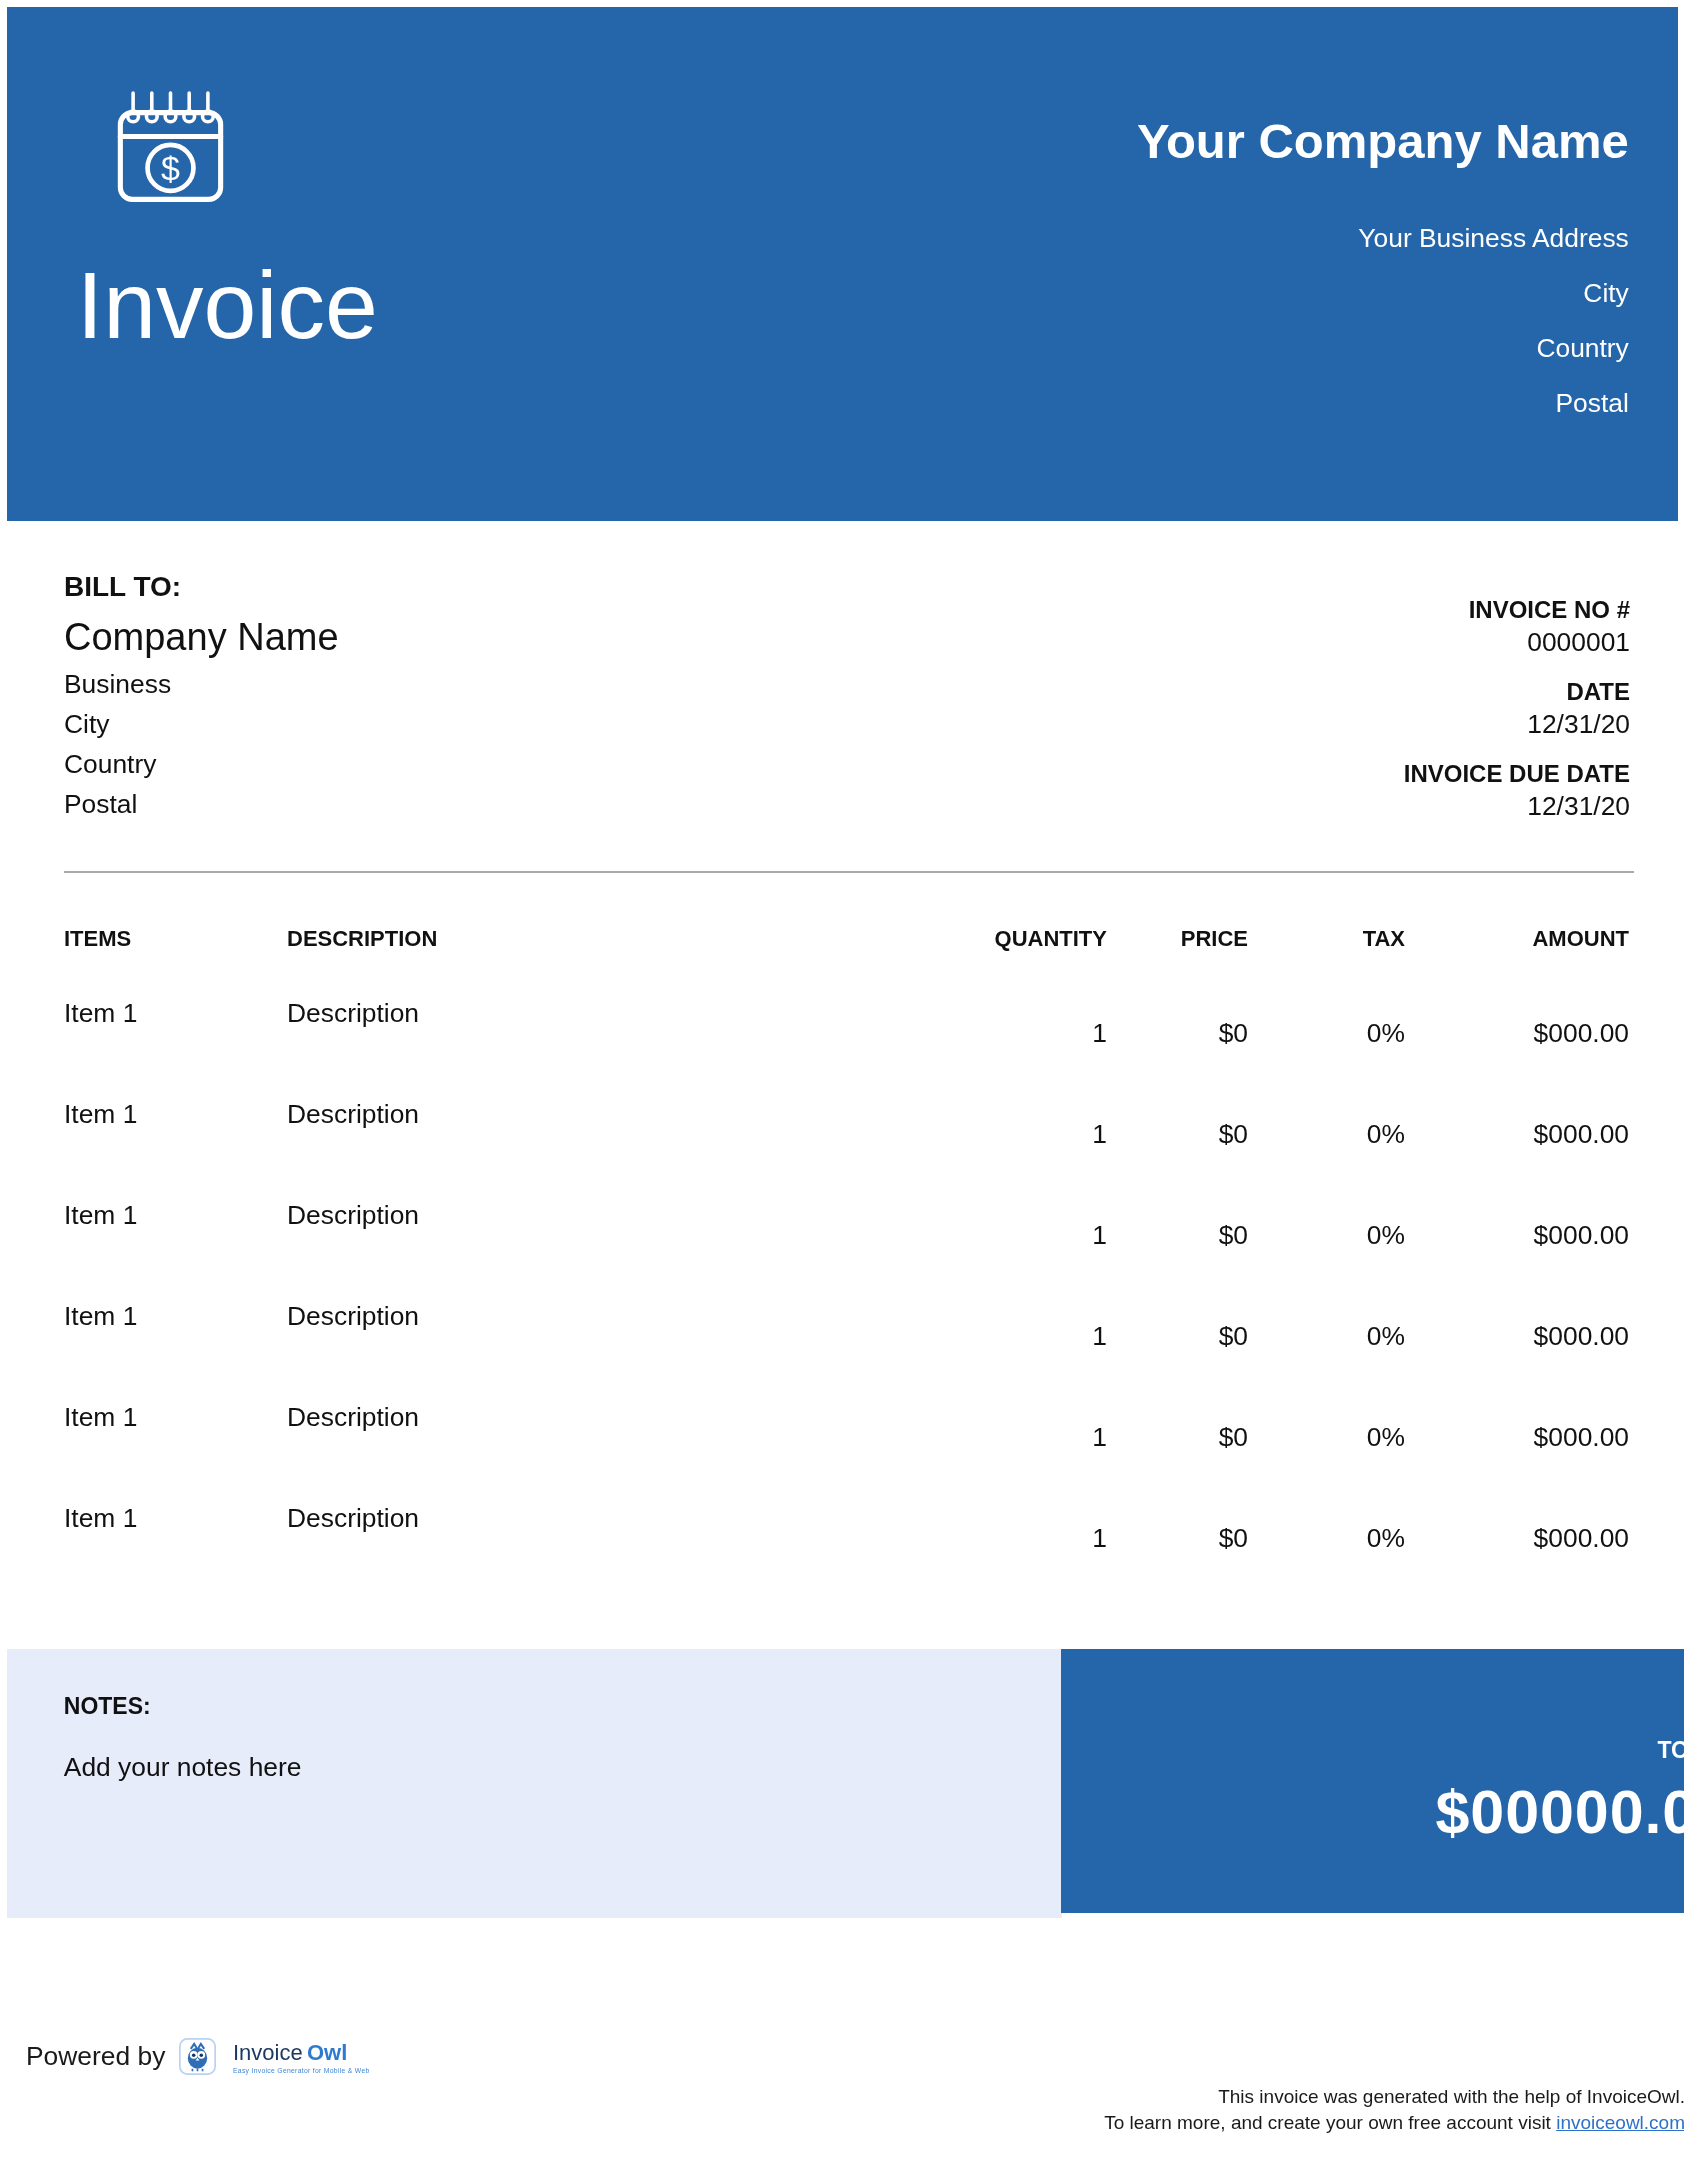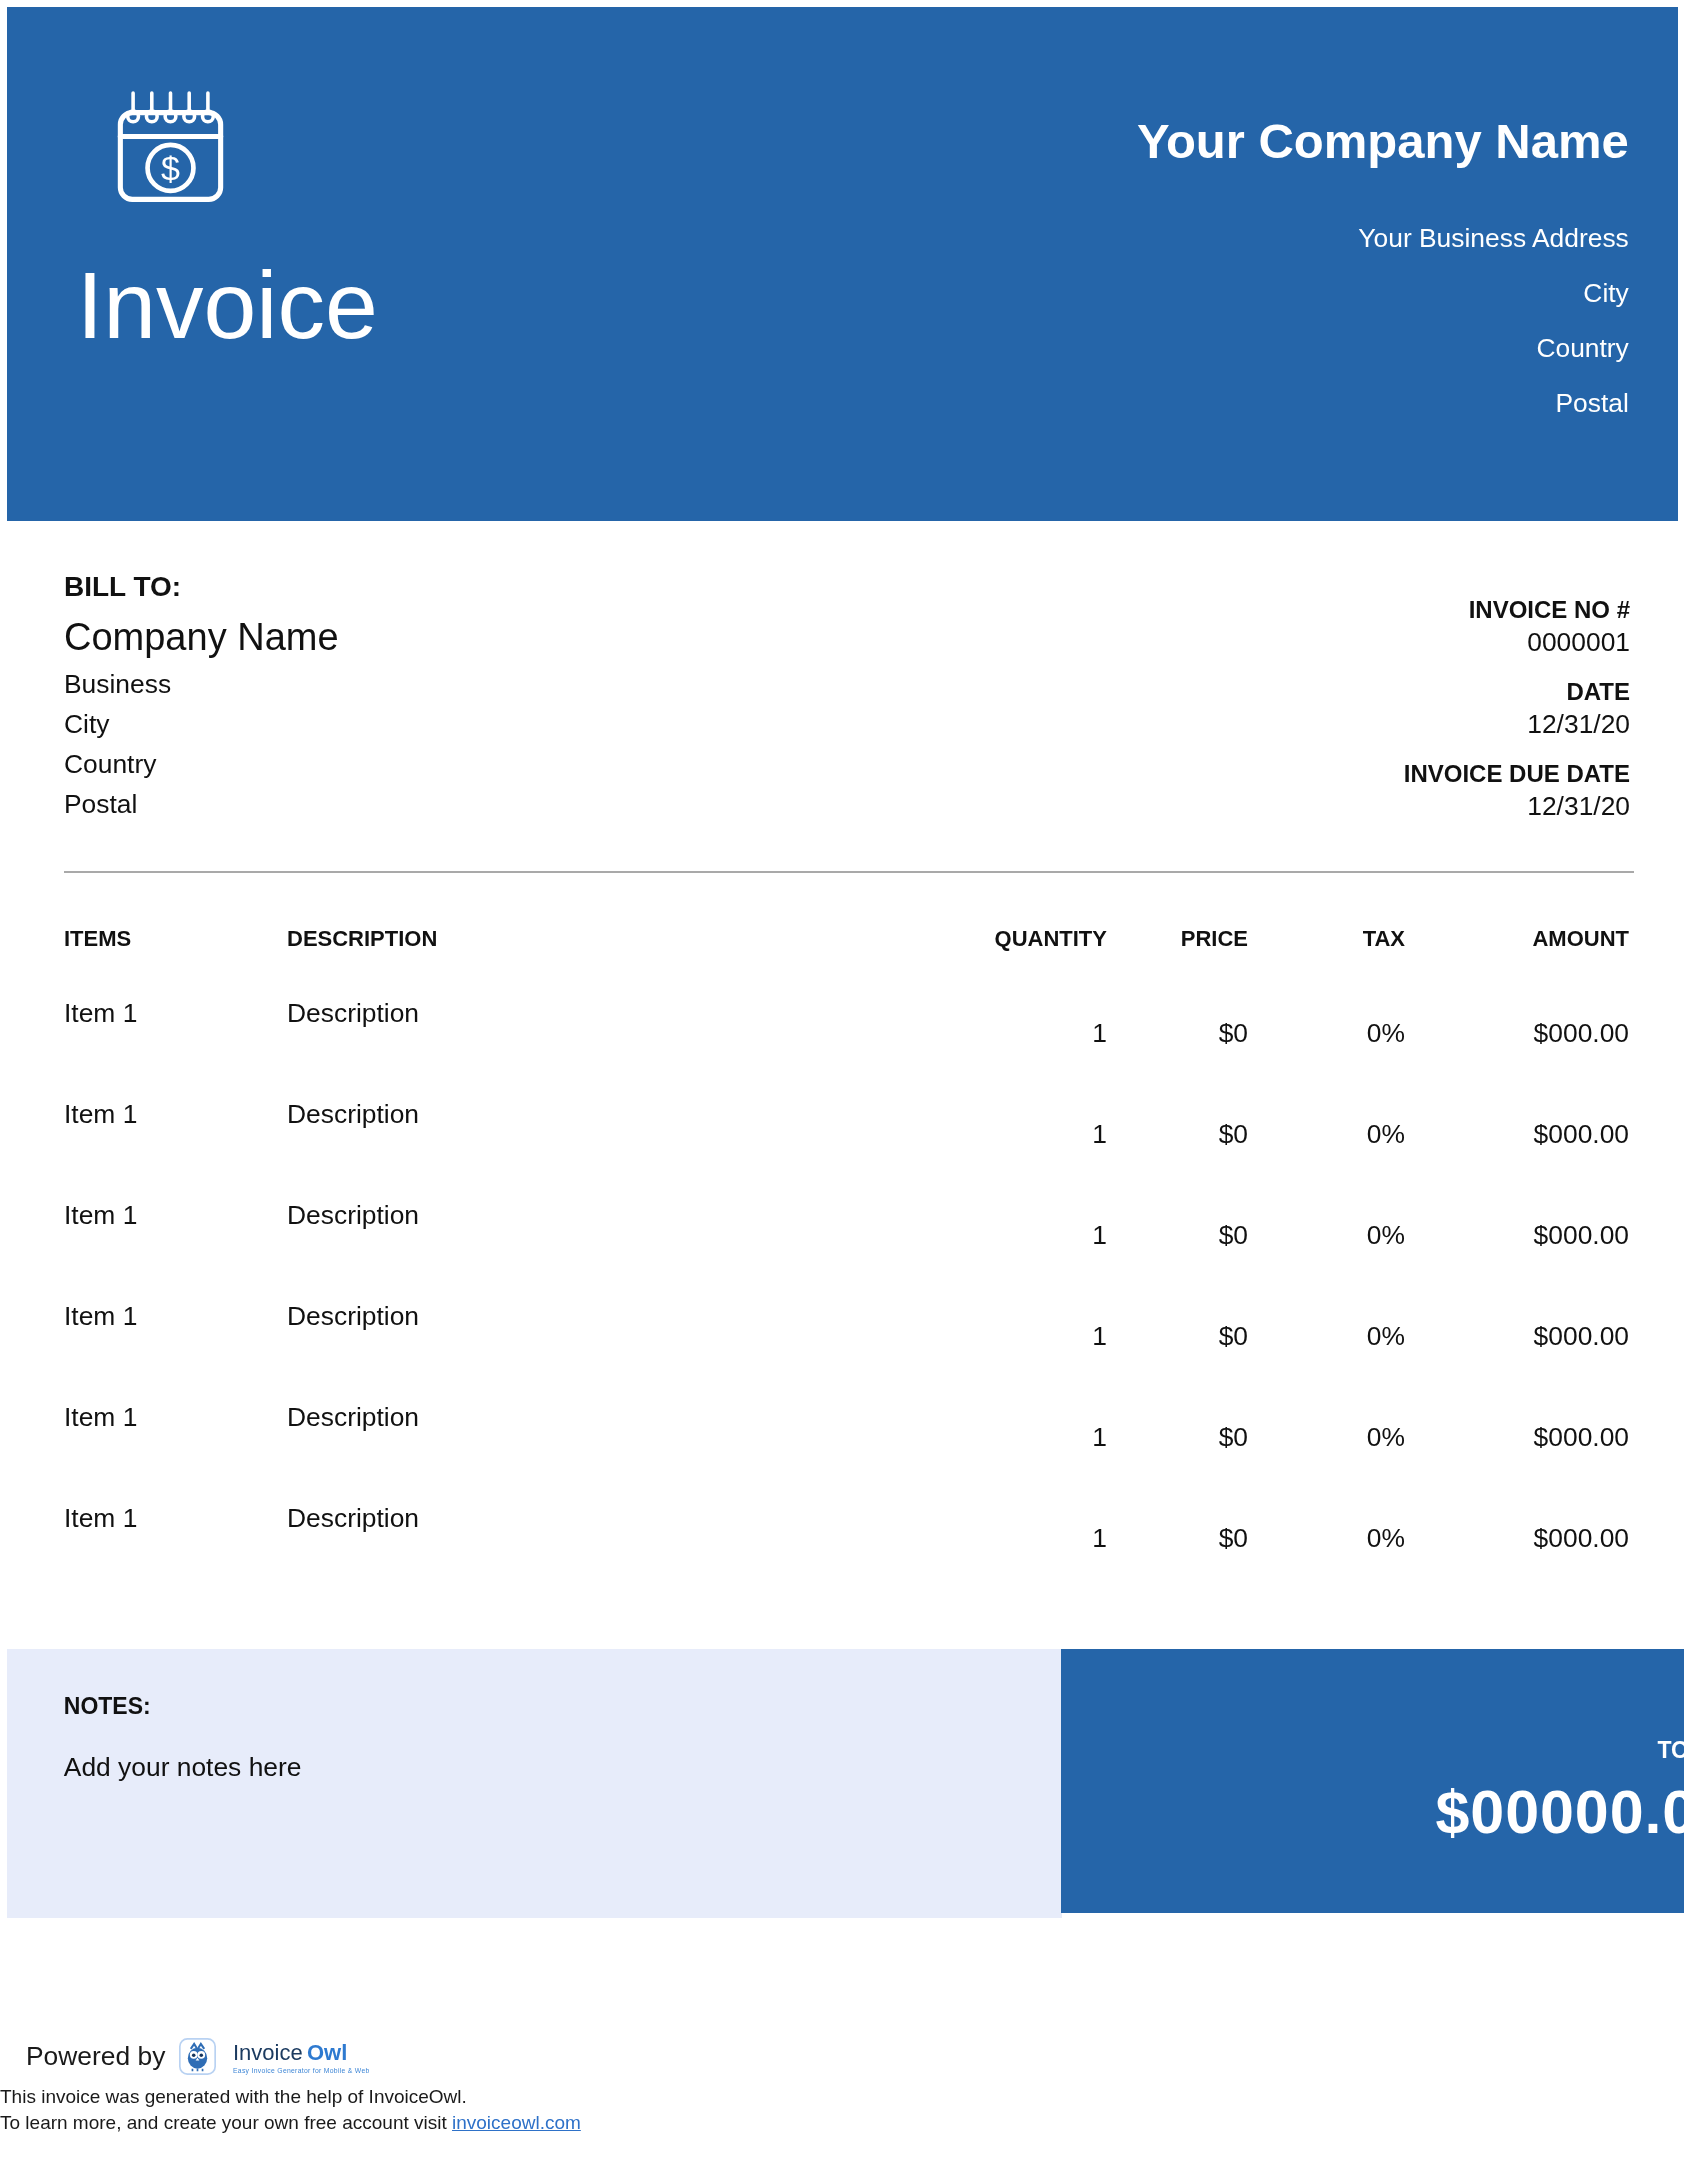--- a/index.html
+++ b/index.html
@@ -56,21 +56,21 @@
 
   
   .powered{position:absolute;left:0;top:2038px;width:100%;display:flex;align-items:center;gap:13.6px;margin-left:26px;}
   .powered-text{font-size:26.4px;color:#1a1a1a;}
   .logo{display:flex;align-items:flex-start;gap:17px;}
   .logo-text{display:flex;flex-direction:column;padding-top:3.4px;}
   .brand-line{font-size:22px;line-height:24px;white-space:nowrap;}
   .brand-invoice{color:var(--logo-navy);font-weight:500;}
   .brand-owl{color:var(--logo-blue);font-weight:700;margin-left:4.3px;}
   .brand-tagline{font-size:6.8px;letter-spacing:0.3px;color:#3F87D6;margin-top:1.7px;white-space:nowrap;}
-  .fineprint{position:absolute;left:0;top:2084px;width:100%;text-align:left;font-size:19px;line-height:25.6px;color:#1a1a1a;}
+  .fineprint{position:absolute;left:0;top:2084px;width:100%;text-align:right;font-size:19px;line-height:25.6px;color:#1a1a1a;}
   .fineprint a{color:var(--link-blue);text-decoration:underline;cursor:pointer;}
 </style>
 </head>
 <body>
 
 <div class="page">
 
   <header class="hero">
     <svg class="cal-icon" width="119" height="119" viewBox="0 0 140 140" aria-hidden="true">
       <g stroke="#FFFFFF" fill="none" stroke-linecap="round">

